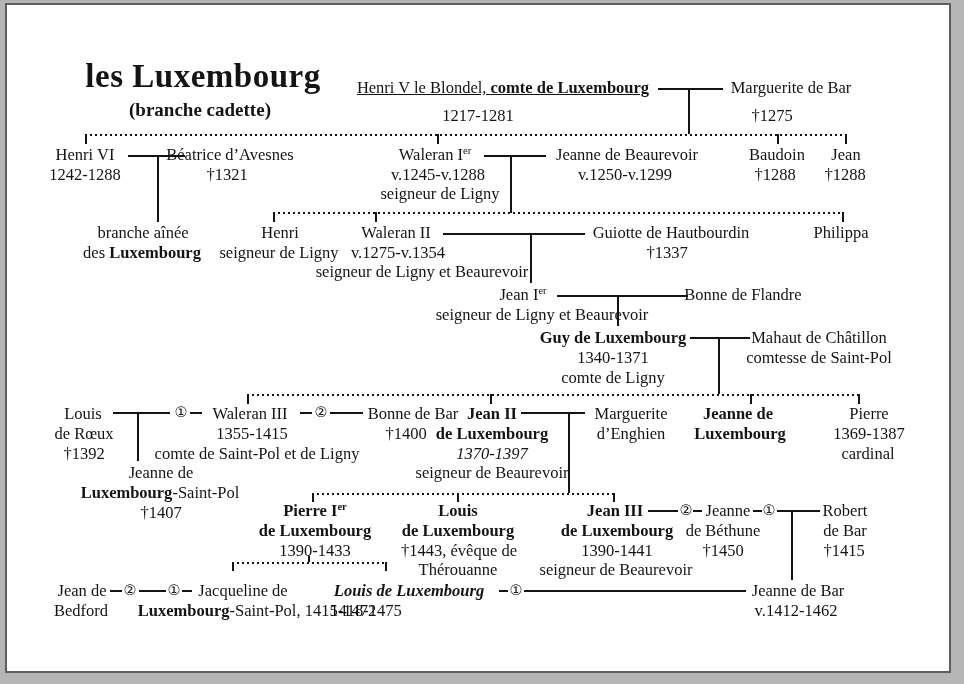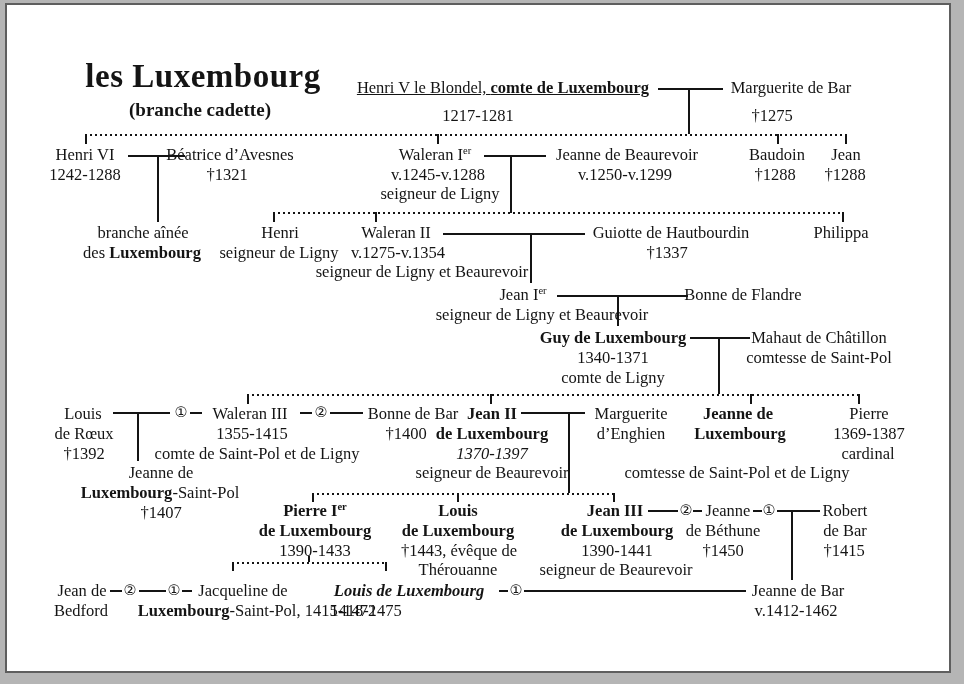--- a/index.html
+++ b/index.html
@@ -135,21 +135,20 @@
     <div class="lbl" style="left: 160px; top: 483px;"><span class="b">Luxembourg</span><span>-Saint-Pol</span></div>
     <div class="lbl" style="left: 161px; top: 503px;"><span>†1407</span></div>
     <div class="lbl" style="left: 492px; top: 404px;"><span class="b">Jean II</span></div>
     <div class="lbl" style="left: 492px; top: 424px;"><span class="b">de Luxembourg</span></div>
     <div class="lbl" style="left: 492px; top: 444px; font-style: italic;"><span>1370-1397</span></div>
     <div class="lbl" style="left: 492px; top: 463px;"><span>seigneur de Beaurevoir</span></div>
     <div class="lbl" style="left: 631px; top: 404px;"><span>Marguerite</span></div>
     <div class="lbl" style="left: 631px; top: 424px;"><span>d’Enghien</span></div>
     <div class="lbl" style="left: 738px; top: 404px;"><span class="b">Jeanne de</span></div>
     <div class="lbl" style="left: 740px; top: 424px;"><span class="b">Luxembourg</span></div>
-    <div class="lbl" style="left: 737px; top: 463px;"><span>comtesse de Saint-Pol et de Ligny</span></div>
     <div class="lbl" style="left: 869px; top: 404px;"><span>Pierre</span></div>
     <div class="lbl" style="left: 869px; top: 424px;"><span>1369-1387</span></div>
     <div class="lbl" style="left: 868px; top: 444px;"><span>cardinal</span></div>
     <div class="lbl" style="left: 315px; top: 501px;"><span class="b">Pierre I</span><sup class="b">er</sup></div>
     <div class="lbl" style="left: 315px; top: 521px;"><span class="b">de Luxembourg</span></div>
     <div class="lbl" style="left: 315px; top: 541px;"><span>1390-1433</span></div>
     <div class="lbl" style="left: 458px; top: 501px;"><span class="b">Louis</span></div>
     <div class="lbl" style="left: 458px; top: 521px;"><span class="b">de Luxembourg</span></div>
     <div class="lbl" style="left: 459px; top: 541px;"><span>†1443, évêque de</span></div>
     <div class="lbl" style="left: 458px; top: 560px;"><span>Thérouanne</span></div>

